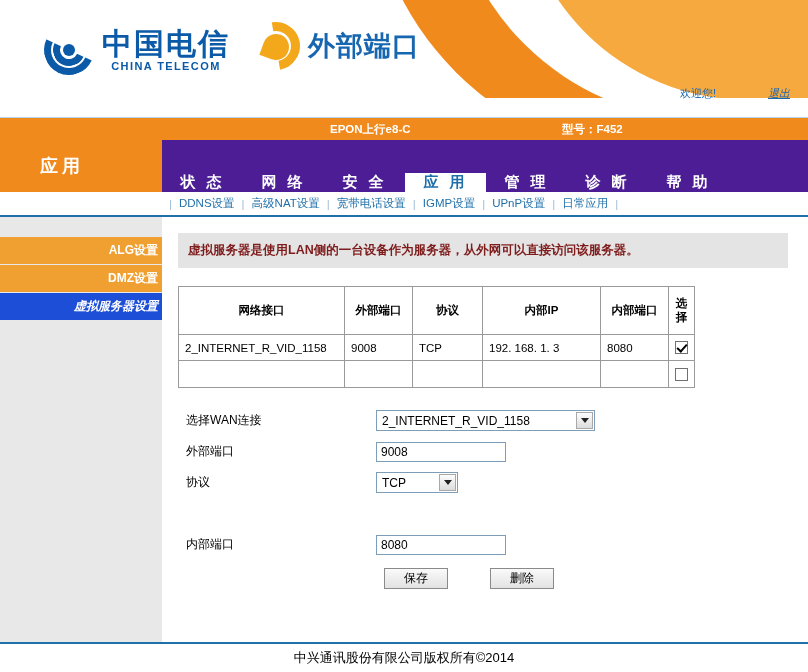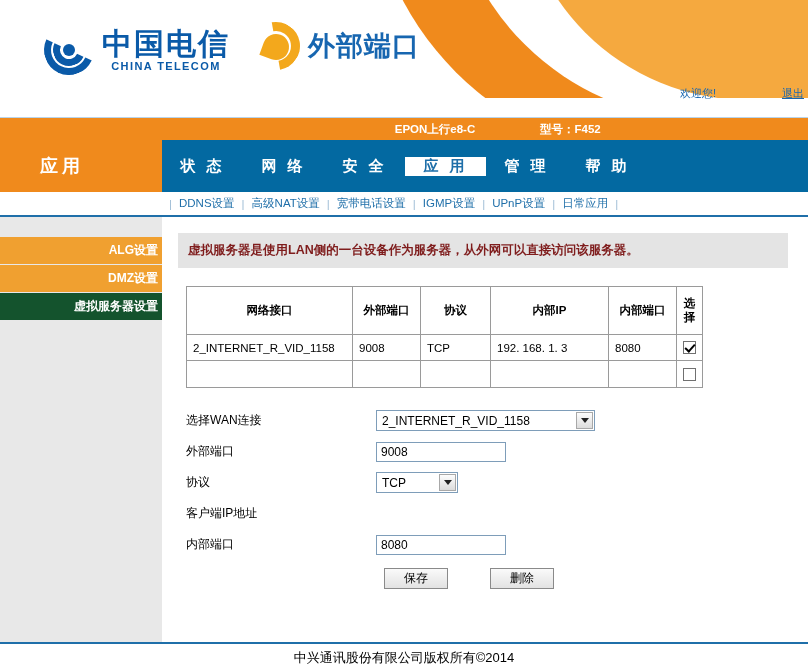--- a/index.html
+++ b/index.html
@@ -145,39 +145,40 @@
     color: #1766b0;
   }
   .welcome-strip .welcome {
     position: absolute;
     right: 92px;
     top: -12px;
     color: #1766b0;
   }
   .welcome-strip .logout {
     position: absolute;
-    right: 4px;
+    right: 18px;
     top: -12px;
     color: #1766b0;
     text-decoration: underline;
     cursor: pointer;
+    font-style: italic;
   }
 
   
   .info-bar {
     display: flex;
     height: 22px;
     background: #f08a1c;
     color: #ffffff;
     font-size: 11.5px;
     font-weight: bold;
     align-items: center;
   }
   .info-bar .left-pad { width: 330px; }
-  .info-bar .dev { width: 210px; text-align: center; }
+  .info-bar .dev { width: 232px; }
   .info-bar .model { }
 
   
   .nav-row {
     display: flex;
     height: 52px;
     background: #f08a1c;
   }
   .app-title {
     width: 162px;
@@ -186,22 +187,22 @@
     font-weight: bold;
     display: flex;
     align-items: center;
     padding-left: 40px;
     letter-spacing: 4px;
     font-family: "DejaVu Sans", sans-serif;
   }
   .nav-tabs {
     flex: 1;
     display: flex;
-    background: #0369a1;
-    align-items: center;
+    background: #4c1d95;
+    align-items: flex-end;
   }
   .nav-tab {
     width: 81px;
     display: flex;
     align-items: center;
     justify-content: center;
     color: #ffffff;
     font-size: 15px;
     font-weight: bold;
     letter-spacing: 3px;
@@ -248,40 +249,40 @@
     font-size: 12px;
     font-weight: bold;
     background: #f0a030;
     margin-bottom: 1px;
     cursor: pointer;
   }
   .side-item.plain {
     background: #f0a030;
   }
   .side-item.active {
-    background: #14532d;
+    background: #1d4ed8;
+    font-style: italic;
   }
 
   .content {
     flex: 1;
     padding: 16px 20px 0 16px;
     background: #ffffff;
   }
   .note-bar {
     background: #e4e4e4;
     color: #7f1d1d;
     font-size: 12.5px;
     font-weight: bold;
     padding: 9px 10px;
     margin-bottom: 18px;
   }
 
   table.vs-table {
     border-collapse: collapse;
-    margin-left: 8px;
     margin-bottom: 22px;
   }
   table.vs-table th, table.vs-table td {
     border: 1px solid #9a9a9a;
     font-size: 11.5px;
     font-weight: normal;
     padding: 6px 6px;
     text-align: left;
     color: #000;
   }
@@ -440,20 +441,21 @@
   </div>
 
   <div class="nav-row">
     <div class="app-title">应用</div>
     <div class="nav-tabs">
       <div class="nav-tab">状 态</div>
       <div class="nav-tab">网 络</div>
       <div class="nav-tab">安 全</div>
       <div class="nav-tab active">应 用</div>
       <div class="nav-tab">管 理</div>
+      <div class="nav-tab">诊 断</div>
       <div class="nav-tab">帮 助</div>
     </div>
   </div>
 
   <div class="subnav">
     <span class="sep">|</span>
     <span class="item">DDNS设置</span>
     <span class="sep">|</span>
     <span class="item">高级NAT设置</span>
     <span class="sep">|</span>
@@ -531,21 +533,20 @@
 
         <div class="form-row">
           <div class="form-label">协议</div>
           <div class="sel-box sel-proto">
             <span>TCP</span>
             <span class="sel-arrow"></span>
           </div>
         </div>
 
         <div class="form-row">
-          <div class="form-label">客户端IP地址</div>
         </div>
 
         <div class="form-row">
           <div class="form-label">内部端口</div>
           <input class="txt-input w-wide" type="text" value="8080" style="">
         </div>
 
         <div class="btn-row">
           <div class="btn">保存</div>
           <div class="btn">删除</div>

